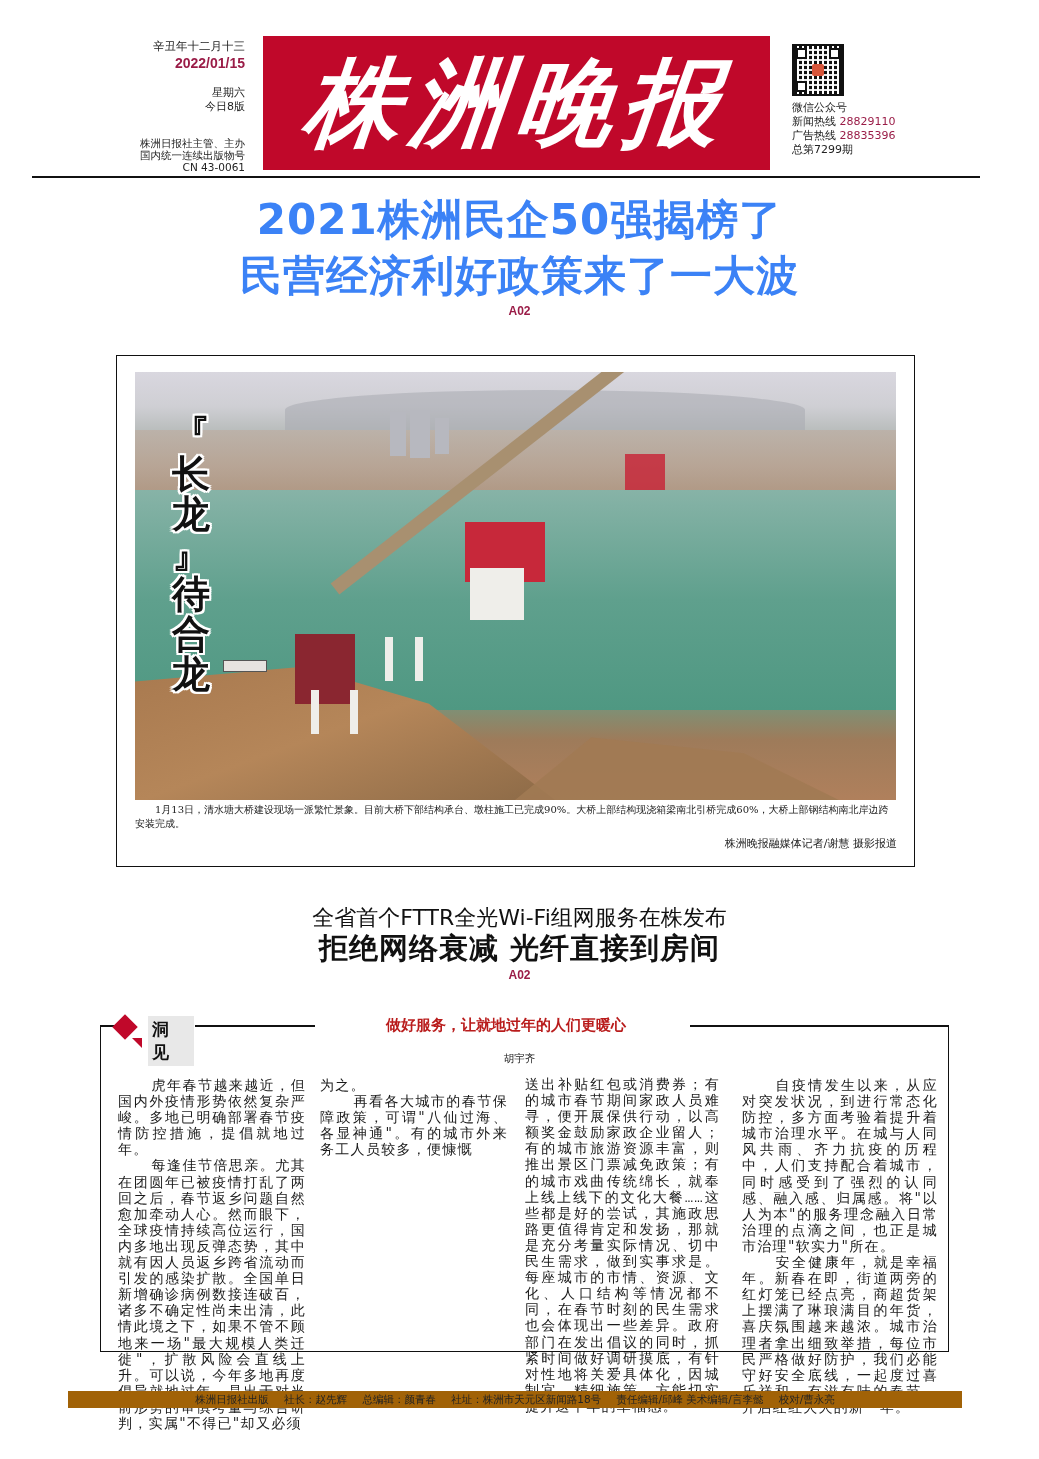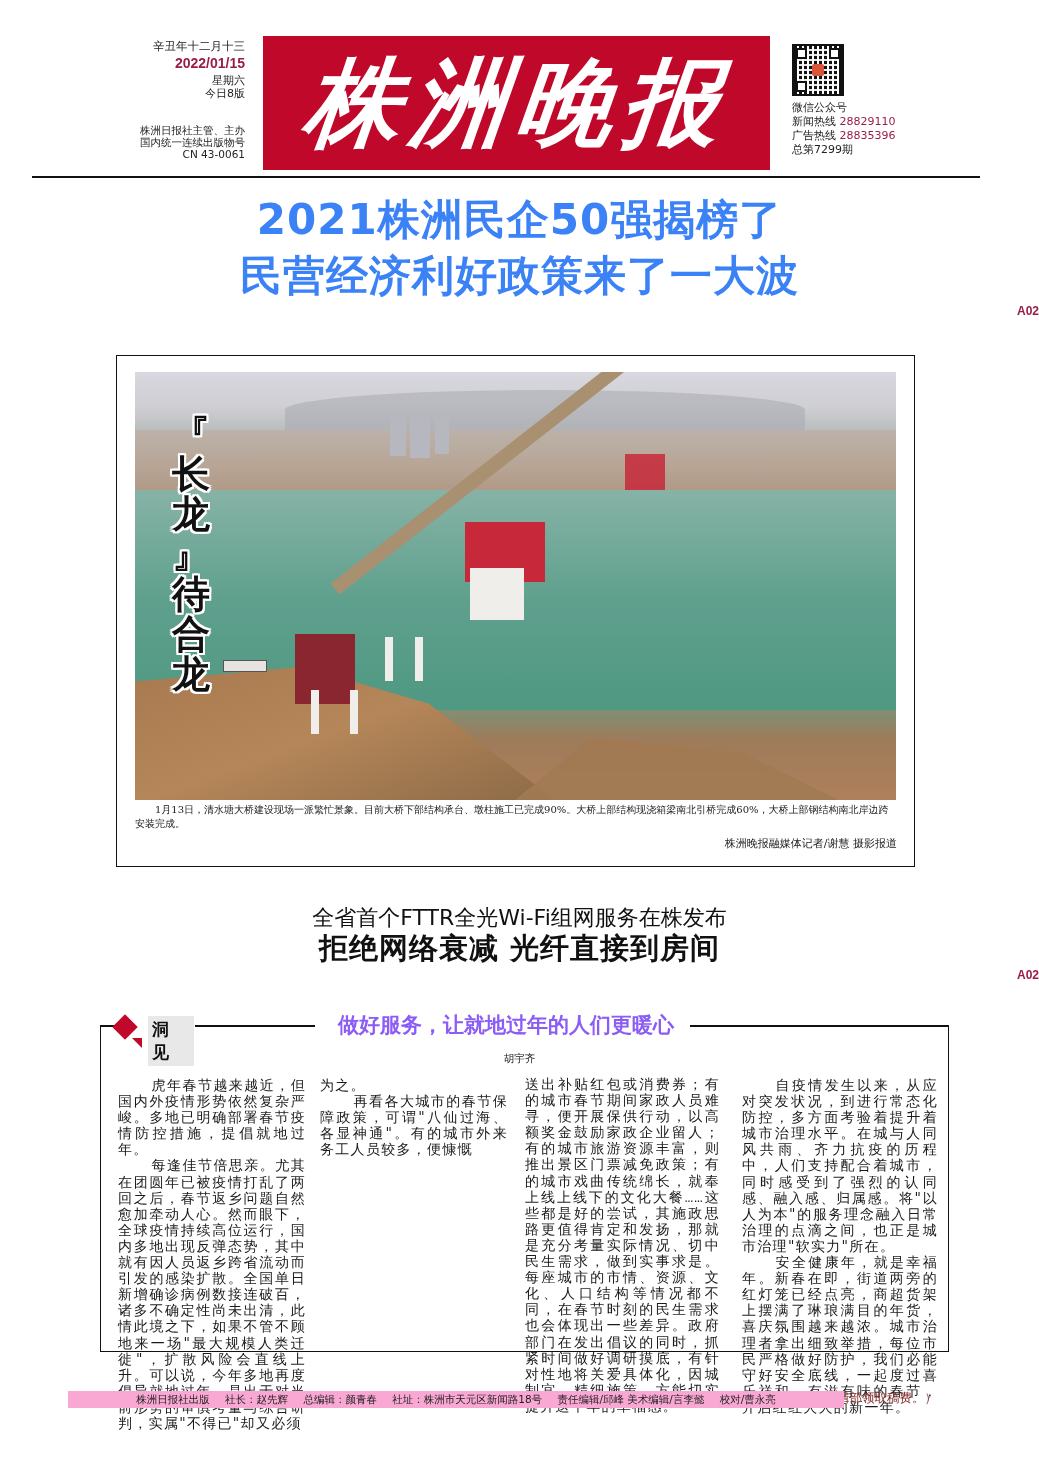--- a/index.html
+++ b/index.html
@@ -4,21 +4,21 @@
 <style>
   html, body { margin: 0; padding: 0; background: #ffffff; }
   body { width: 1039px; height: 1459px; position: relative; overflow: hidden;
          font-family: "DejaVu Sans", "Liberation Sans", sans-serif; color: #111; }
   .abs { position: absolute; }
 
   
   .left-info { left: 120px; top: 40px; width: 125px; text-align: right; font-size: 11px; line-height: 13px; color: #222; }
   .left-info .lunar { font-size: 11.5px; }
   .left-info .date { font-size: 14px; font-weight: bold; color: #9a1c47; line-height: 20px; font-family: "Liberation Sans", sans-serif; }
-  .left-info .week { margin-top: 1px; }
+  .left-info .week { margin-top: 14px; font-family: Liberation Mono, monospace; }
   .left-info .pub { margin-top: 24px; font-size: 10.5px; line-height: 12px; }
 
   .masthead { left: 263px; top: 36px; width: 507px; height: 134px; background: #c0082a; display: flex; align-items: center; justify-content: center; }
   .masthead .logo { color: #fff; font-family: "DejaVu Serif", serif; font-size: 96px; font-weight: bold; letter-spacing: 10px; font-style: italic; transform: skewX(-6deg); line-height: 1; }
 
   .right-info { left: 792px; top: 44px; width: 200px; font-size: 11px; line-height: 14px; color: #222; }
   .qr { width: 52px; height: 52px; background:
         repeating-linear-gradient(90deg, #111 0 3px, #fff 3px 5px),
         #fff; position: relative; border: 2px solid #111; box-sizing: border-box; }
   .qr .qr-inner { position: absolute; inset: 3px; background:
@@ -27,21 +27,21 @@
   .qr .qr-logo { position: absolute; left: 18px; top: 18px; width: 12px; height: 12px; background: #d8553a; border-radius: 2px; }
   .right-info .wx { margin-top: 5px; }
   .right-info .hot { color: #9a1c47; }
 
   .rule-top { left: 32px; top: 176px; width: 948px; height: 2px; background: #111; }
 
   
   .headline { left: 0; width: 1039px; text-align: center; font-weight: bold; color: #3b82f6; }
   .h1 { top: 196px; font-size: 42px; line-height: 48px; letter-spacing: 1px; }
   .h2 { top: 252px; font-size: 42px; line-height: 48px; letter-spacing: 1px; }
-  .page-ref { left: 0; width: 1039px; text-align: right; font-weight: bold; font-size: 12px; color: #9a1c47; font-family: "Liberation Sans", sans-serif; }
+  .page-ref { left: 0; width: 1039px; text-align: center; font-weight: bold; font-size: 12px; color: #9a1c47; font-family: "Liberation Sans", sans-serif; }
 
   
   .photo-frame { left: 116px; top: 355px; width: 799px; height: 512px; border: 1.5px solid #111; box-sizing: border-box; }
   .photo { left: 135px; top: 372px; width: 761px; height: 428px; overflow: hidden;
            background: linear-gradient(180deg, #d9d7df 0%, #cfcfd4 8%, #b8bcbb 14%, #bcb2a6 22%, #a79a8c 27%, #88ab9f 31%, #6fa595 45%, #5b9f8c 60%, #62a38e 72%, #9e7b5a 86%, #b0805c 100%); }
   .photo .mountain { position: absolute; left: 150px; top: 18px; width: 520px; height: 40px; background: #a8aab0; border-radius: 50% 50% 0 0; opacity: .55; }
   .photo .shore-far { position: absolute; left: 0; top: 58px; width: 761px; height: 60px; background: linear-gradient(180deg, #bcb0a6, #b39a86); opacity: .85; }
   .photo .tower { position: absolute; background: #b7b8bf; }
   .photo .water { position: absolute; left: 0; top: 118px; width: 761px; height: 220px; background: linear-gradient(180deg, #87b3a7, #5fa08d 50%, #4f9882); }
   .photo .bridge { position: absolute; left: 200px; top: 210px; width: 440px; height: 14px; background: #a89070; transform: rotate(-38deg); transform-origin: left center; }
@@ -64,34 +64,34 @@
 
   
   .op-frame { left: 100px; top: 1026px; width: 849px; height: 326px; border-left: 1.5px solid #111; border-right: 1.5px solid #111; border-bottom: 1.5px solid #111; box-sizing: border-box; }
   .op-rule-l { left: 100px; top: 1025px; width: 20px; height: 1.5px; background: #111; }
   .op-rule-r { left: 195px; top: 1025px; width: 120px; height: 1.5px; background: #111; }
   .op-rule-r2 { left: 690px; top: 1025px; width: 259px; height: 1.5px; background: #111; }
   .column-tag { left: 112px; top: 1012px; width: 82px; height: 32px; }
   .column-tag .diamond { position: absolute; left: 4px; top: 6px; width: 18px; height: 18px; background: #c0082a; transform: rotate(45deg); }
   .column-tag .tri { position: absolute; left: 20px; top: 26px; width: 0; height: 0; border-left: 10px solid transparent; border-top: 10px solid #c0082a; }
   .column-tag .label { position: absolute; left: 36px; top: 4px; font-size: 17px; font-weight: bold; background: #e8e8e8; padding: 2px 12px 2px 4px; font-family: "DejaVu Serif", serif; }
-  .op-title { left: 320px; top: 1012px; width: 372px; text-align: center; font-size: 21px; font-weight: bold; color: #8b5cf6; line-height: 26px; }
+  .op-title { left: 320px; top: 1012px; width: 372px; text-align: center; font-size: 15px; font-weight: bold; color: #b91c1c; line-height: 26px; }
   .op-author { left: 0; top: 1052px; width: 1039px; text-align: center; font-size: 10.5px; color: #222; }
 
   .col { top: 1077px; font-family: "DejaVu Serif", serif; font-size: 14px; line-height: 16.1px; color: #1a1a1a; text-align: justify; letter-spacing: 1.3px; }
   .col p { margin: 0; text-indent: 2.4em; }
   .col p.cont { text-indent: 0; }
   .col1 { left: 118px; width: 188px; }
   .col2 { left: 320px; width: 188px; }
   .col3 { left: 525px; width: 195px; font-family: Liberation Mono, monospace; }
   .col4 { left: 742px; width: 196px; }
 
   .note { left: 492px; top: 1362px; width: 445px; text-align: right; font-size: 12.5px; color: #7f1d1d; margin-top: 28px; }
 
-  .footer { left: 68px; top: 1391px; width: 776px; height: 17px; background: #f9a8d4; text-align: center; font-size: 10.5px; line-height: 17px; color: #222; }
+  .footer { left: 68px; top: 1391px; width: 894px; height: 17px; background: #a16207; text-align: center; font-size: 10.5px; line-height: 17px; color: #222; }
   .footer span { margin: 0 6px; }
 </style>
 </head>
 <body>
 
 <div class="abs left-info">
   <div class="lunar">辛丑年十二月十三</div>
   <div class="date">2022/01/15</div>
   <div class="week">星期六</div>
   <div>今日8版</div>

